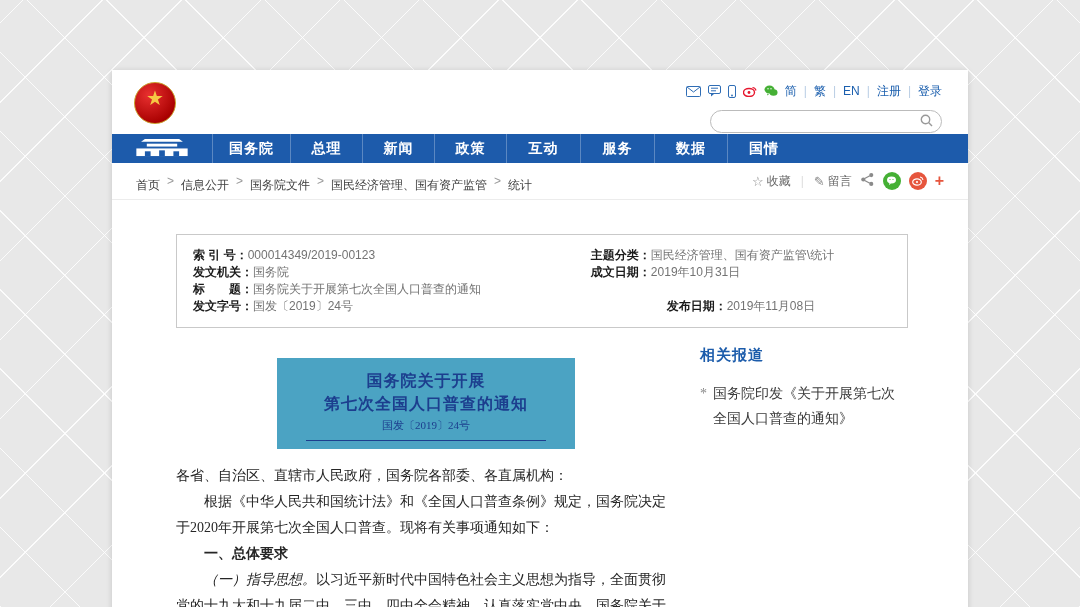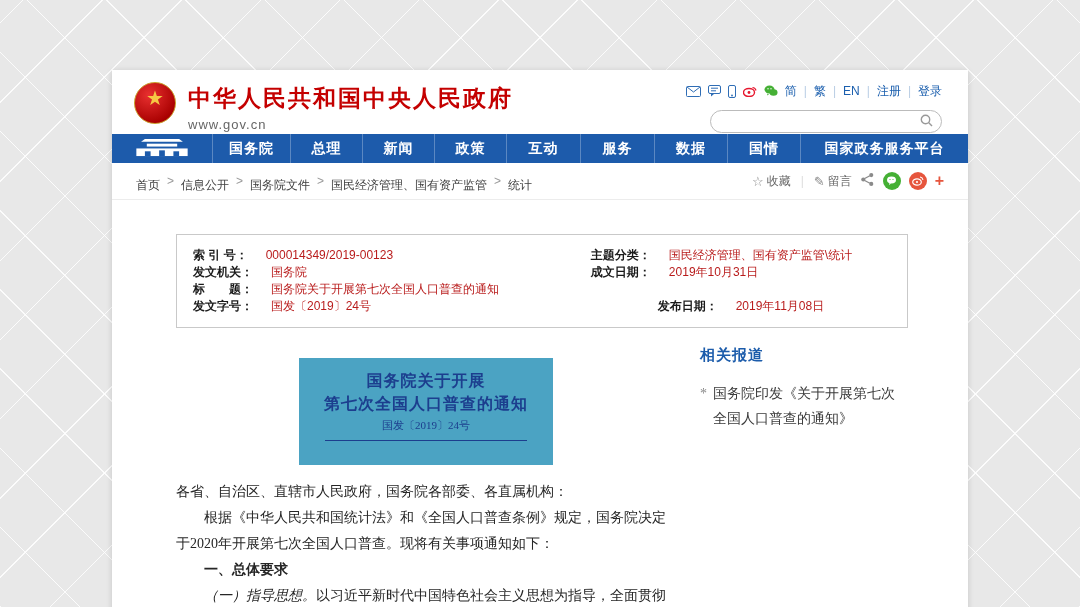--- a/index.html
+++ b/index.html
@@ -64,33 +64,33 @@
     justify-content:center; cursor:pointer; }
   .wechat-bg { background:#45b035; }
   .weibo-bg { background:#e6553d; }
   .plus-ic { color:#e6553d; font-size:16px; font-weight:bold; cursor:pointer; line-height:18px; }
 
   
   .doc-info { margin:34px 60px 0 64px; border:1px solid #c9c9c9; padding:12px 16px;
     display:flex; font-size:12px; color:#333; }
   .di-left { flex:0 0 57%; }
   .di-right { flex:1; }
-  .di-row { display:flex; line-height:17px;gap:18px; }
+  .di-row { display:flex; line-height:17px; }
   .di-label { font-weight:bold; color:#1a1a1a; white-space:pre; flex:0 0 auto; }
-  .di-value { color:#b91c1c; }
+  .di-value { color:#737373; }
   .di-gap { margin-top:17px;justify-content:center; }
 
   
   .main { display:flex; padding:0 56px 40px 64px; }
   .content-col { flex:0 0 500px; }
   .side-col { flex:1; margin-left:24px; padding-top:18px; }
 
   .letterhead {
-    width:254px; margin:30px auto 14px; background:#4ba3c3; text-align:center;
-    padding:11px 10px 24px; color:#1c3e8e;
+    width:298px; margin:30px auto 14px; background:#4ba3c3; text-align:center;
+    padding:11px 10px 8px; color:#1c3e8e;
   }
   .lh-title { font-family:"Liberation Serif", serif; font-weight:bold; font-size:16px;
     line-height:23px; letter-spacing:1px; }
   .lh-num { font-size:11px; margin-top:3px; font-family:"Liberation Serif", serif; }
   .lh-rule { border-top:1px solid #1c3e8e; width:86%; margin:7px auto 0; }
 
   .doc-body { font-family:"Liberation Serif", serif; font-size:14px; line-height:26px; color:#262626; }
   .doc-body p { text-indent:2em; }
   .doc-body p.noindent { text-indent:0; }
   .doc-body .hd { font-weight:bold; text-indent:2em; }
@@ -103,24 +103,20 @@
   .sb-item a { color:#3a3a3a; text-decoration:none; cursor:pointer; }
 </style>
 </head>
 <body>
 
 <div class="page">
 
   <div class="site-header">
     <div class="emblem">
       <div class="star">★</div>
-    </div>
-    <div class="title-block">
-      <div class="site-title">中华人民共和国中央人民政府</div>
-      <div class="site-url">www.gov.cn</div>
     </div>
     <div class="header-right">
       <div class="quick-row">
         <span>
           <svg width="15" height="11" viewBox="0 0 15 11">
               <rect x="0.5" y="0.5" width="14" height="10" rx="1" fill="none" stroke="#2f6db5"></rect>
               <polyline points="1,1 7.5,6 14,1" fill="none" stroke="#2f6db5"></polyline>
             </svg>
         </span>
         <span>
@@ -191,21 +187,20 @@
       </span>
     </div>
     <div class="nav-cell nav-item-1">国务院</div>
     <div class="nav-cell nav-item-2">总理</div>
     <div class="nav-cell nav-item-3">新闻</div>
     <div class="nav-cell nav-item-4">政策</div>
     <div class="nav-cell nav-item-5">互动</div>
     <div class="nav-cell nav-item-6">服务</div>
     <div class="nav-cell nav-item-7">数据</div>
     <div class="nav-cell nav-item-8">国情</div>
-    <div class="nav-cell nav-item-9">国家政务服务平台</div>
   </div>
 
   <div class="crumbbar">
     <a>首页</a>
     <span class="csep">&gt;</span>
     <a>信息公开</a>
     <span class="csep">&gt;</span>
     <a>国务院文件</a>
     <span class="csep">&gt;</span>
     <a>国民经济管理、国有资产监管</a>

